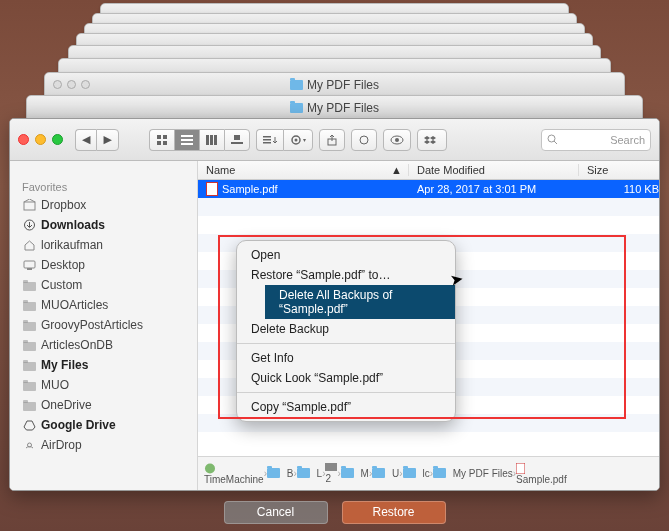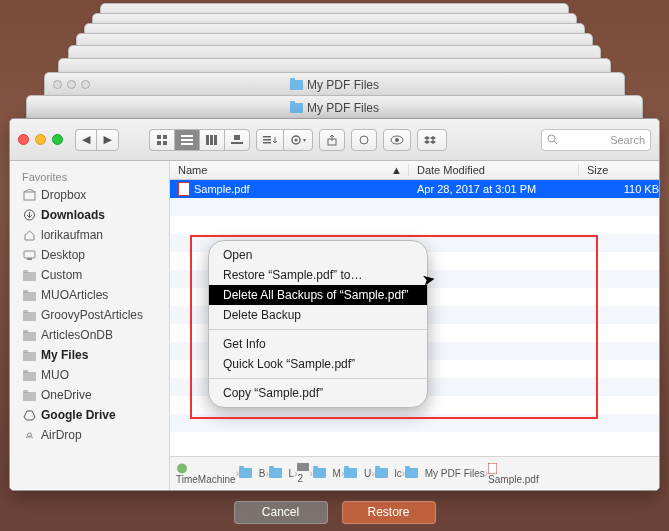--- a/index.html
+++ b/index.html
@@ -30,21 +30,21 @@
 .btn { height:22px; background:linear-gradient(#fdfdfd,#ececec); border:1px solid #b8b8b8; border-radius:4px; display:inline-flex; align-items:center; justify-content:center; padding:0 6px; font-size:11px; color:#555;}
 .seg { display:inline-flex; }
 .seg .btn{border-radius:0;border-right:none;}
 .seg .btn:first-child{border-radius:4px 0 0 4px;}
 .seg .btn:last-child{border-radius:0 4px 4px 0;border-right:1px solid #b8b8b8;}
 .btn.active{background:#8a8a8a;color:#fff;}
 
 .search { flex:0 0 110px; height:22px; border:1px solid #c4c4c4; border-radius:4px; background:#fff; display:flex; align-items:center; padding:0 5px; color:#999; font-size:11px; gap:4px; margin-left:auto;justify-content:space-between;}
 
 .body { flex:1; display:flex; min-height:0;}
-.sidebar { width:160px; background:#f4f4f4; border-right:1px solid #d5d5d5; padding:6px 0; overflow:hidden; font-size:12px;}
+.sidebar { width:188px; background:#f4f4f4; border-right:1px solid #d5d5d5; padding:16px 0; overflow:hidden; font-size:12px;}
 .sb-head { color:#8a8a8a; font-size:11px; padding:4px 12px 2px;}
 .sb-item { display:flex; align-items:center; gap:5px; padding:3px 12px; color:#444; }
 .sb-item.bold{font-weight:600;color:#222;}
 .sb-ico{width:14px;height:12px;display:inline-flex;align-items:center;justify-content:center;color:#888;font-size:12px;}
 
 .main { flex:1; display:flex; flex-direction:column; min-width:0;}
 .cols { display:flex; background:linear-gradient(#fafafa,#efefef); border-bottom:1px solid #ccc; font-size:11px; color:#333; height:19px; align-items:center;}
 .col-name{flex:1; padding-left:8px; display:flex; align-items:center; justify-content:space-between; padding-right:6px; border-right:1px solid #ddd;}
 .col-date{width:170px; padding-left:8px; border-right:1px solid #ddd;}
 .col-size{width:80px; padding-left:8px;}
@@ -54,31 +54,31 @@
 .row.sel { background:#0a63ff; color:#fff; }
 .row .rname{flex:1; padding-left:8px; display:flex; align-items:center; gap:4px;}
 .row .rdate{width:170px; padding-left:8px;}
 .row .rsize{width:80px; text-align:right; padding-right:0;}
 .row.alt{background:#f3f6fb;}
 
 .pathbar { height:34px; border-top:1px solid #d5d5d5; background:#f4f4f4; display:flex; align-items:center; font-size:10px; color:#555; padding:0 6px; overflow:hidden;}
 .pathbar span{white-space:nowrap;}
 .pathbar .sep{color:#aaa;}
 
-.ctx { position:absolute; top:60px; left:38px; width:220px; background:#f4f4f4; border:1px solid #bcbcbc; border-radius:16px; box-shadow:0 6px 18px rgba(0,0,0,.3); padding:4px 0; font-size:12px; z-index:5;}
+.ctx { position:absolute; top:60px; left:38px; width:220px; background:#f4f4f4; border:1px solid #bcbcbc; border-radius:10px; box-shadow:0 6px 18px rgba(0,0,0,.3); padding:4px 0; font-size:12px; z-index:5;}
 .ctx-item{padding:3px 14px; color:#222;}
-.ctx-item.hl{background:#000000;color:#fff;}
+.ctx-item.hl{background:#0c4a6e;color:#fff;margin-left:28px;}
 .ctx-sep{height:1px;background:#d0d0d0;margin:4px 0;}
 
 .redbox{position:absolute; top:55px; left:20px; width:408px; height:184px; border:2px solid #e33; pointer-events:none; z-index:6;}
 
 .cursor{position:absolute; top:90px; left:252px; z-index:7; font-size:16px; color:#000; transform:rotate(-10deg);}
 
 .footer { position:absolute; left:0; right:0; bottom:0; height:38px; display:flex; align-items:center; justify-content:center; gap:14px;}
-.fbtn { width:94px; height:23px; border-radius:4px; border:1px solid rgba(255,255,255,.25); color:#fff; font-size:12px; display:flex; align-items:center; justify-content:center;}
+.fbtn { width:104px; height:23px; border-radius:4px; border:1px solid rgba(255,255,255,.25); color:#fff; font-size:12px; display:flex; align-items:center; justify-content:center;}
 .fbtn.cancel{background:rgba(130,130,130,.75);}
 .fbtn.restore{background:rgba(200,100,60,.9);}
 
 svg{display:block;}
 </style>
 </head>
 <body>
 
 <div class="stack stack0"></div>
 <div class="stack stack1"></div>

